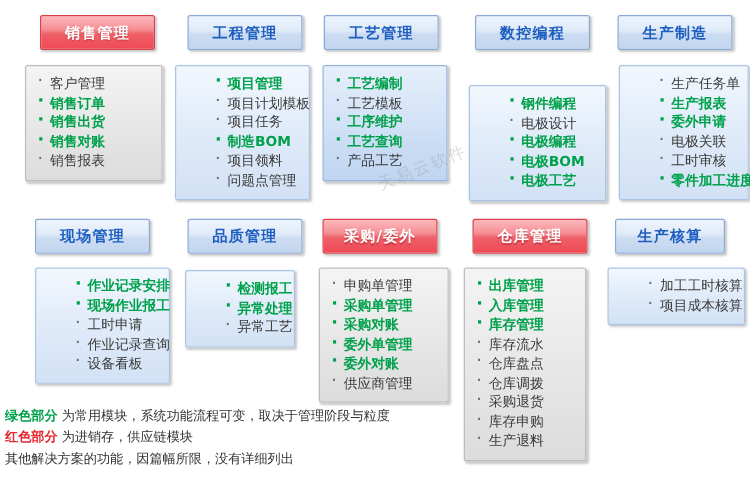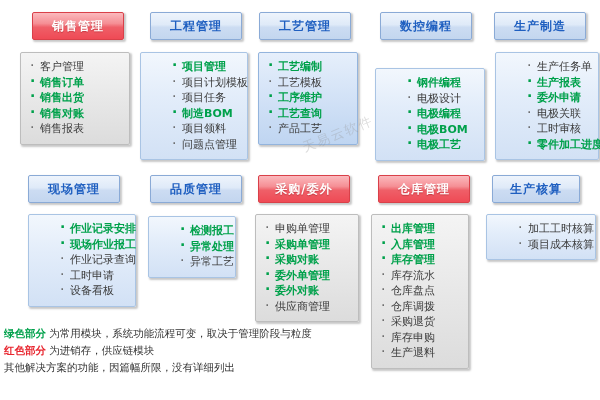--- a/index.html
+++ b/index.html
@@ -196,22 +196,22 @@
         <li>电极关联</li>
         <li>工时审核</li>
         <li class="hl">零件加工进度</li>
       </ul>
     </div>
     <div class="chip blue" style="position: absolute; left: 28px; top: 175px; width: 92px;">现场管理</div>
     <div class="panel blue" style="left: 28px; top: 214px; width: 108px;">
       <ul>
         <li class="hl">作业记录安排</li>
         <li class="hl">现场作业报工</li>
+        <li>工时申请</li>
         <li>作业记录查询</li>
-        <li>工时申请</li>
         <li>设备看板</li>
       </ul>
     </div>
     <div class="chip blue" style="position: absolute; left: 150px; top: 175px; width: 92px;">品质管理</div>
     <div class="panel blue" style="left: 148px; top: 216px; width: 88px;">
       <ul>
         <li class="hl">检测报工</li>
         <li class="hl">异常处理</li>
         <li>异常工艺</li>
       </ul>

